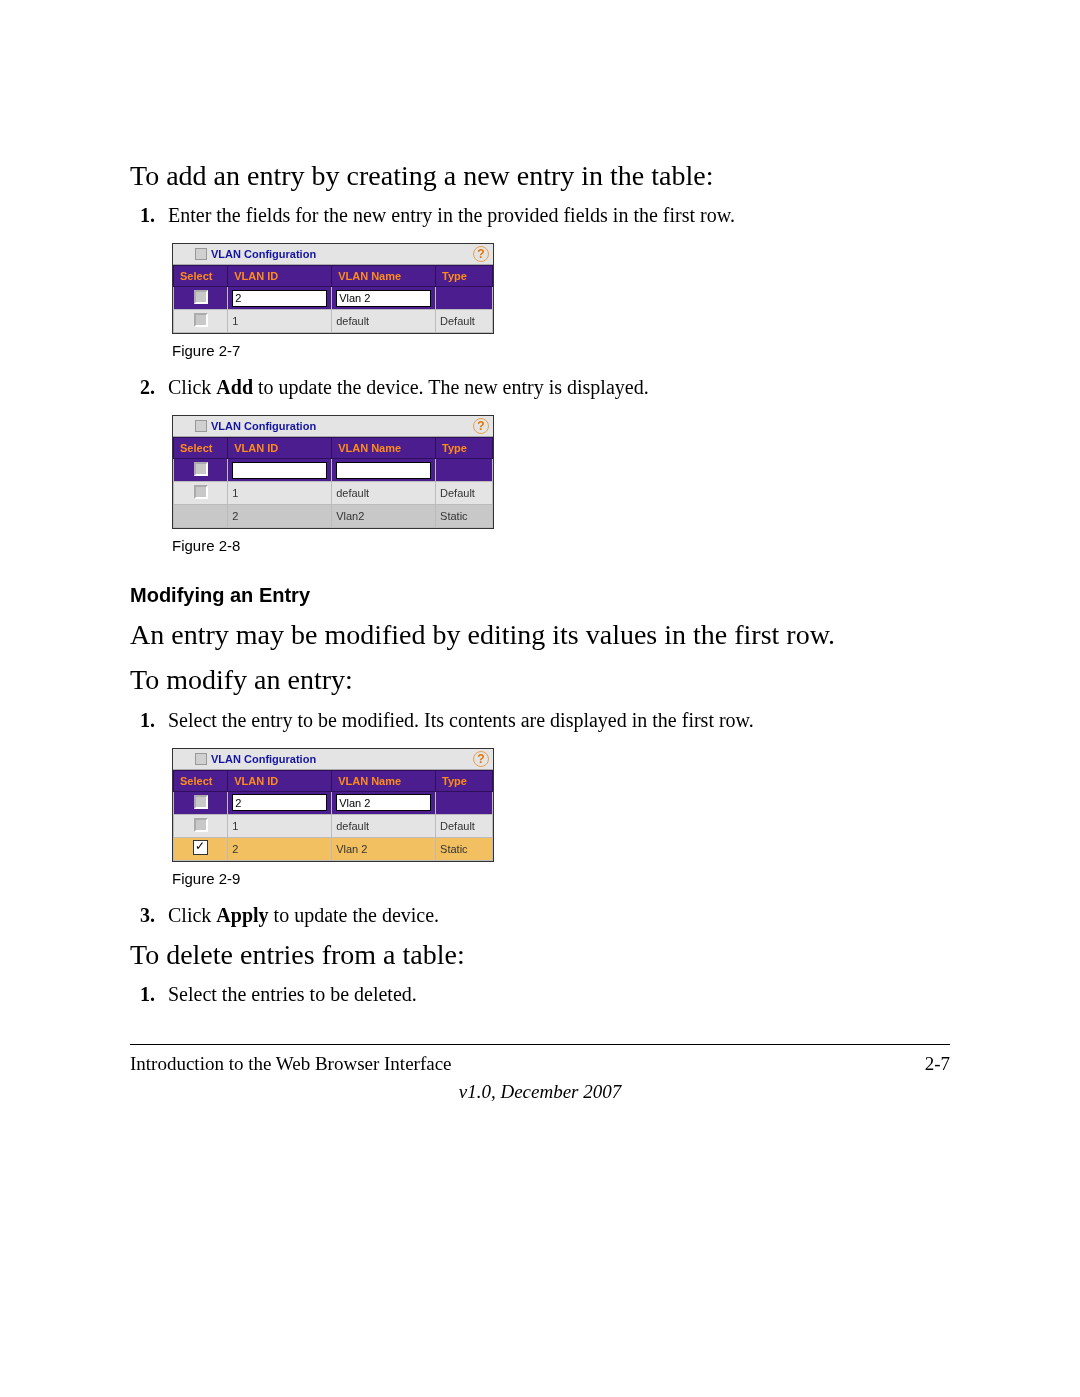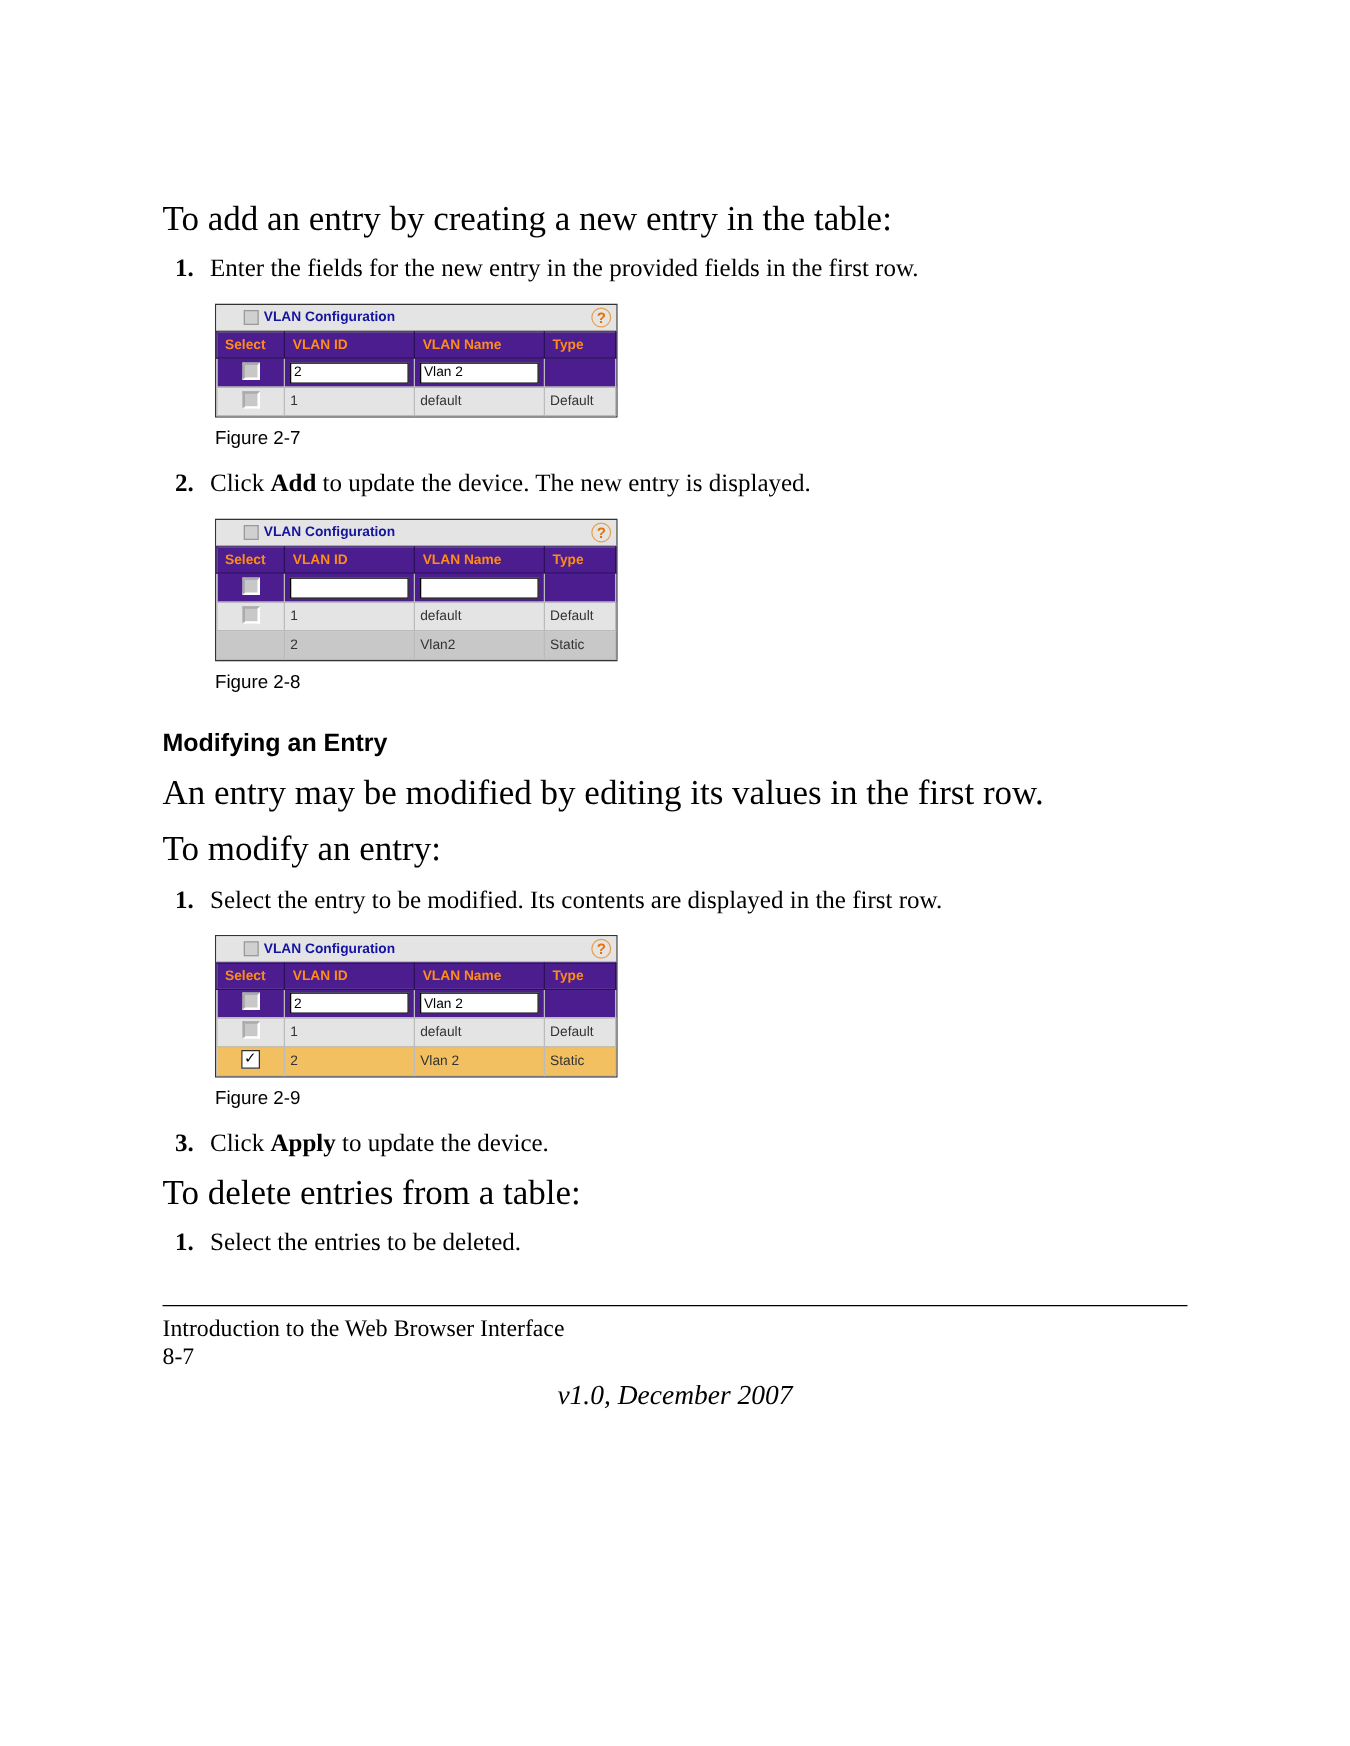--- a/index.html
+++ b/index.html
@@ -165,26 +165,25 @@
   
   .footer-line {
     border-top: 1.5px solid #000;
     margin-top: 36px;
     padding-top: 8px;
   }
   .footer-row {
     display: flex;
     justify-content: space-between;
     font-size: 19px;
-    flex-direction: column;
   }
   .footer-version {
     text-align: center;
     font-style: italic;
-    font-size: 22px;
+    font-size: 19px;
     margin-top: 6px;
   }
 </style>
 </head>
 <body>
 
 <div class="page">
 
 
   <p class="body-text">To add an entry by creating a new entry in the table:</p>
@@ -321,18 +320,18 @@
   </p>
 
   <p class="body-text">To delete entries from a table:</p>
   <p class="numbered">
     <span class="num">1.</span><span>Select the entries to be deleted.</span>
   </p>
 
   <div class="footer-line">
     <div class="footer-row">
       <span>Introduction to the Web Browser Interface</span>
-      <span>8-7</span>
+      <span>2-7</span>
     </div>
     <div class="footer-version">v1.0, December 2007</div>
   </div>
 
 </div>
 
 </body></html>

